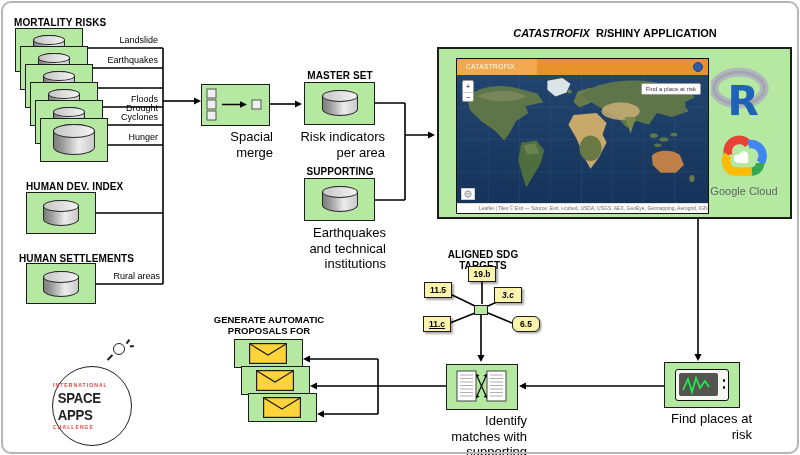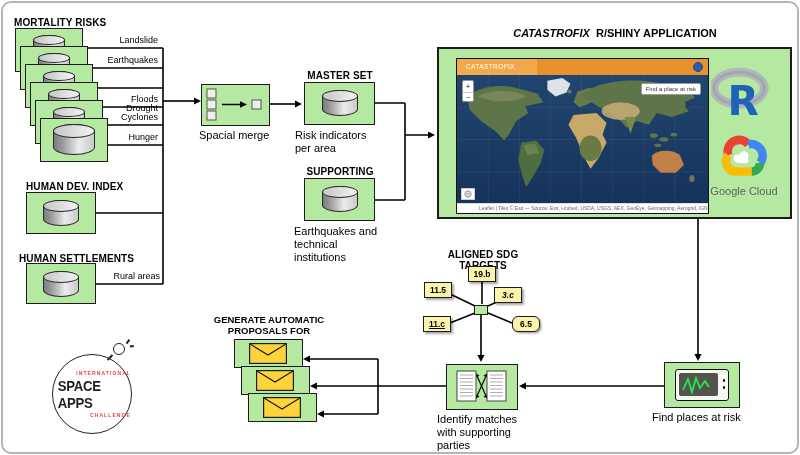--- a/index.html
+++ b/index.html
@@ -4,21 +4,21 @@
 <style>
   html,body{margin:0;padding:0;background:#fff;}
   #stage{position:relative;width:800px;height:455px;background:#fff;
          font-family:"Liberation Sans",sans-serif;color:#000;overflow:hidden;}
   .abs{position:absolute;box-sizing:border-box;}
   .frame{position:absolute;inset:1px;border:2px solid #b5b5b5;border-radius:10px;pointer-events:none;z-index:6;}
   .gbox{position:absolute;background:#b5e8a0;border:1.6px solid #1c1c1c;box-sizing:border-box;z-index:2;}
   .ybox{position:absolute;background:#fcf3ad;border:1px solid #1c1c1c;box-shadow:1.5px 1.5px 2px rgba(0,0,0,.35);
         display:flex;align-items:center;justify-content:center;font-size:8.5px;font-weight:bold;z-index:2;box-sizing:border-box;}
   .ttl{position:absolute;font-size:10px;font-weight:bold;letter-spacing:.1px;z-index:2;}
-  .cap{position:absolute;font-size:11px;text-align:left;line-height:1.2;z-index:2;}
+  .cap{position:absolute;font-size:13px;text-align:right;line-height:1.2;z-index:2;}
   .rowlbl{position:absolute;font-size:9px;text-align:right;width:66px;z-index:2;}
   .cyl{position:relative;background:linear-gradient(90deg,#7d7d7d 0%,#989898 20%,#ececec 62%,#c9c9c9 100%);
        border:1px solid #2a2a2a;box-sizing:border-box;}
   .cyl::before{content:"";position:absolute;left:-1px;top:-1px;right:-1px;height:42%;
        background:linear-gradient(90deg,#c6c6c6,#f4f4f4);border:1px solid #2a2a2a;border-radius:50%;}
   .cyl.md{width:36px;height:26px;border-radius:18px/7px;}
   .cyl.sm{width:32px;height:22px;border-radius:16px/6px;}
   .cyl.lg{width:42px;height:31px;border-radius:21px/8px;}
   .svglayer{position:absolute;inset:0;z-index:1;}
   .appwin{position:absolute;background:#fff;border:1.6px solid #111;box-sizing:border-box;display:flex;flex-direction:column;}
@@ -281,21 +281,21 @@
         <svg width="39" height="23">
             <polyline points="4,17 9,6 13,19 17,5 21,15 26,8 30,14" fill="none" stroke="#25e84e" stroke-width="1.8"></polyline>
           </svg>
       </div>
       <div class="abs" style="right:3px;top:9px;width:2.5px;height:2.5px;background:#111;border-radius:50%;"></div>
       <div class="abs" style="right:3px;top:16px;width:2.5px;height:2.5px;background:#111;border-radius:50%;"></div>
     </div>
   </div>
   <div class="cap" style="left:652px;top:411px;width:100px;">Find places at risk</div>
 
-  <div class="abs" style="left:52px;top:354px;width:80px;height:80px;border:1.6px solid #231f20;border-radius:50%;z-index:2;display:flex;flex-direction:column;align-items:flex-end;justify-content:center;">
+  <div class="abs" style="left:52px;top:366px;width:80px;height:80px;border:1.6px solid #231f20;border-radius:50%;z-index:2;display:flex;flex-direction:column;align-items:flex-start;justify-content:center;">
     <div style="font-size:5px;letter-spacing:1.1px;color:#e8433f;font-weight:bold;">INTERNATIONAL</div>
     <div style="font-size:15px;font-weight:bold;color:#231f20;transform:scaleX(0.88);letter-spacing:-0.3px;margin:1px 0;">SPACE APPS</div>
     <div style="font-size:5px;letter-spacing:1.1px;color:#e8433f;font-weight:bold;">CHALLENGE</div>
   </div>
   <div class="abs" style="left:113px;top:343px;width:12px;height:12px;background:#fff;border:1.6px solid #231f20;border-radius:50%;z-index:3;"></div>
   <div class="abs" style="left:109px;top:354px;width:2px;height:7px;background:#231f20;transform:rotate(45deg);z-index:3;"></div>
   <div class="abs" style="left:127px;top:339px;width:1.5px;height:5px;background:#231f20;transform:rotate(35deg);z-index:3;"></div>
   <div class="abs" style="left:131px;top:344px;width:1.5px;height:4px;background:#231f20;transform:rotate(80deg);z-index:3;"></div>
 
   <div class="frame"></div>

